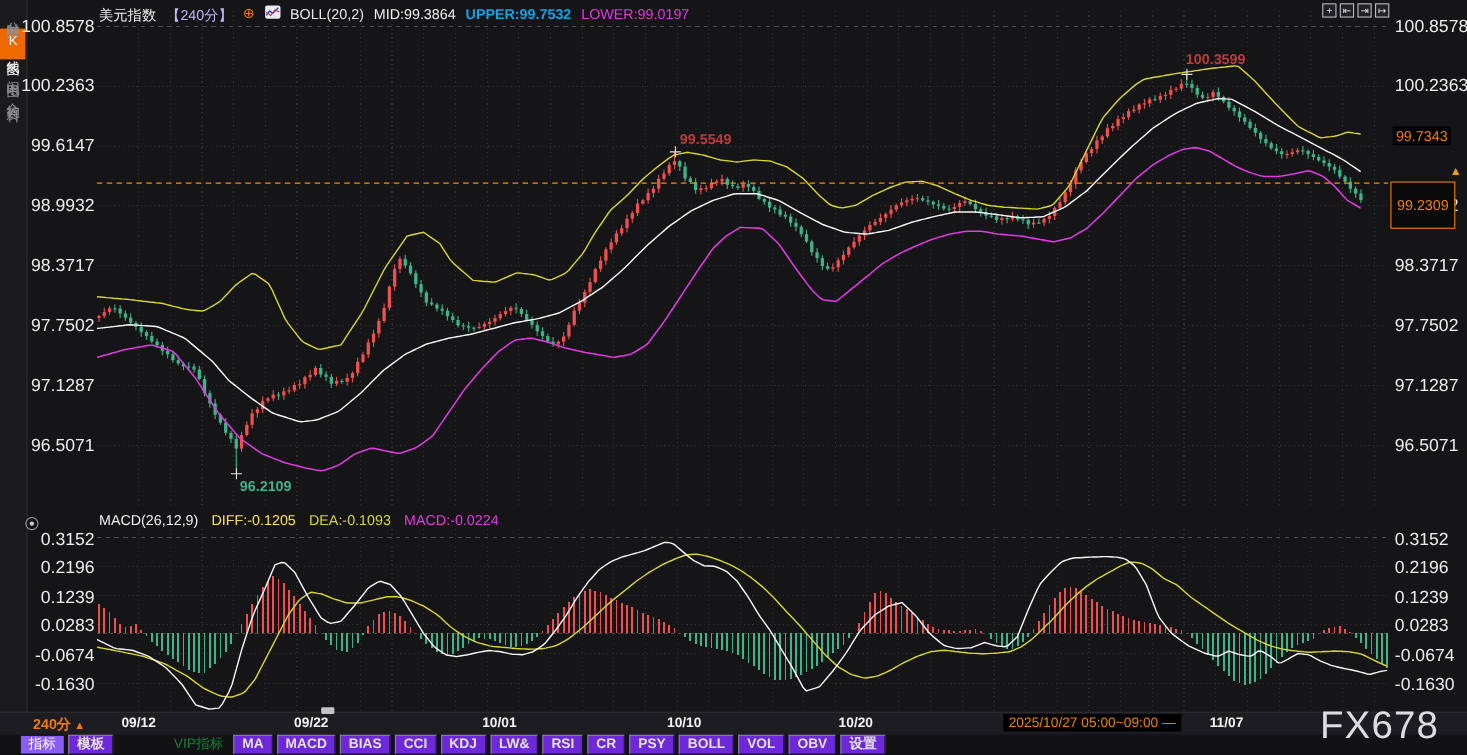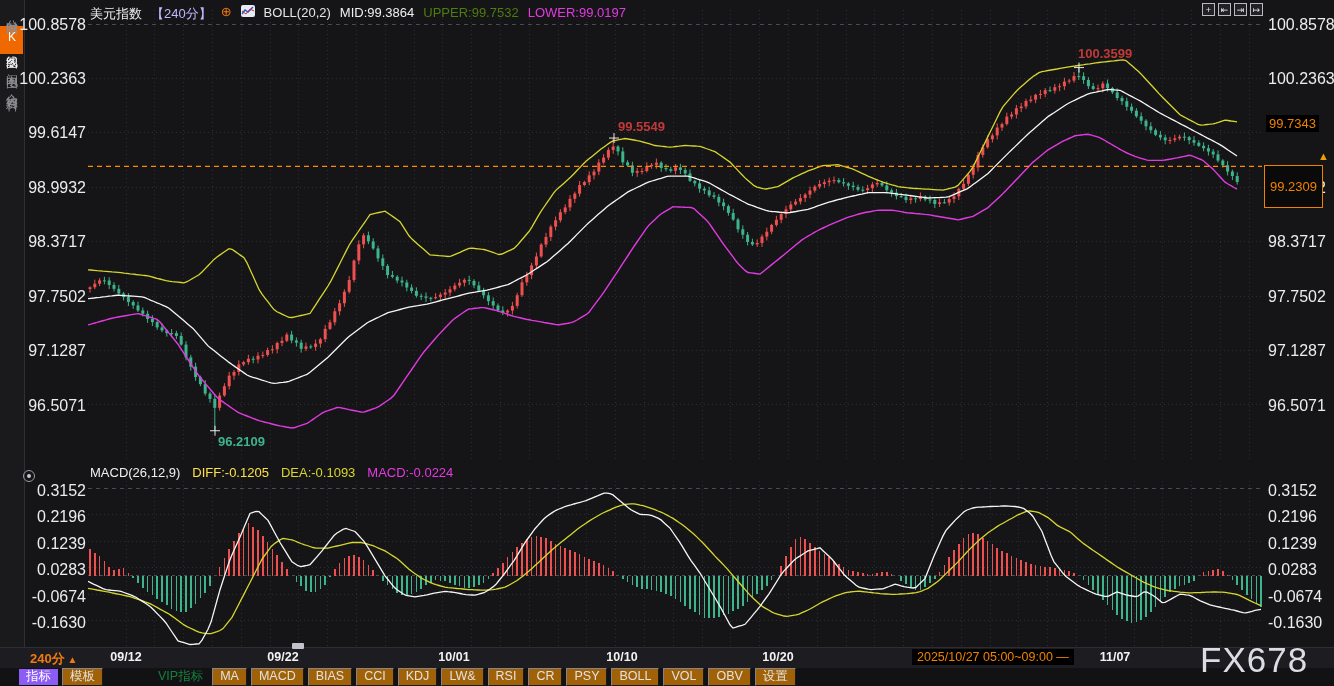--- a/index.html
+++ b/index.html
@@ -10,21 +10,21 @@
   .side-item{writing-mode:vertical-rl;text-orientation:upright;letter-spacing:2px;color:#909094;
              font-size:12px;line-height:23px;text-align:center;margin:6px 0 0 0;padding:4px 0;cursor:pointer;}
   .side-item.active{background:#f06800;color:#fff;}
   
   #hdr{position:absolute;left:90px;top:5px;height:18px;display:flex;gap:9px;font-size:13px;white-space:nowrap;z-index:20;}
   .hdr-sym{color:#efefef;}
   .hdr-period{color:#c4b5fd;}
   .circle-plus{color:#f07a10;font-size:13px;line-height:13px;}
   .mini-chart-icon{display:inline-block;width:14px;height:12px;background:#e8ecf2;border-radius:2px;position:relative;}
   .hdr-mid{color:#efefef;}
-  .hdr-upper{color:#4d7c0f;}
+  .hdr-upper{color:#0ea5e9;font-weight:bold;}
   .hdr-lower{color:#e23ae2;}
   
   #tools{position:absolute;left:1202px;top:3px;display:flex;gap:3px;z-index:30;}
   .tool-btn{width:13px;height:13px;border:1px solid #b9b9bf;background:#222226;color:#e5e5e5;
             font-size:9px;line-height:12px;text-align:center;box-sizing:border-box;cursor:pointer;}
   
   .ylab{position:absolute;font-size:16px;color:#ececec;line-height:15px;white-space:nowrap;}
   .ylab.left{left:0;width:86px;text-align:right;}
   .ylab.right{left:1268px;text-align:left;}
   
@@ -47,21 +47,21 @@
   #xrow-period{position:absolute;left:30px;top:2px;color:#f07a10;font-weight:bold;font-size:13px;}
   #xrow-period .arr{font-size:10px;}
   .xdate{position:absolute;top:2px;transform:translateX(-50%);color:#f2f2f2;font-weight:bold;font-size:12.5px;}
   #hover-tag{position:absolute;top:1px;background:#000;color:#f08200;font-size:12.5px;padding:1px 5px;white-space:nowrap;}
   #mini-marker{position:absolute;left:292px;top:643px;width:12px;height:6px;background:#c2c2ca;border-radius:1px;z-index:11;}
   #toolbar{position:absolute;left:0;top:668px;width:1334px;height:18px;background:#121214;display:flex;align-items:center;
            padding-left:19px;gap:4px;box-sizing:border-box;z-index:10;}
   .tb{font-size:12.5px;height:16px;line-height:15px;padding:0 7px;cursor:pointer;white-space:nowrap;}
   .tb.active{background:#8b5cf6;color:#fff;}
   .tb.vip{color:#15803d;padding:0 5px;margin-left:46px;}
-  .tb.raised{background:#a16207;color:#e2e2e2;border:1px solid;border-color:#84848a #1a1a1c #1a1a1c #84848a;}
+  .tb.raised{background:#6d28d9;color:#e2e2e2;border:1px solid;border-color:#84848a #1a1a1c #1a1a1c #84848a;font-weight:bold;}
   
   #watermark{position:absolute;left:1200px;top:640px;font-size:35px;color:#dcdce4;letter-spacing:1px;z-index:40;}
   svg{position:absolute;}
 </style>
 </head>
 <body>
 
 <div id="app">
   <aside id="sidebar">
       <div class="side-item">分时图</div>

